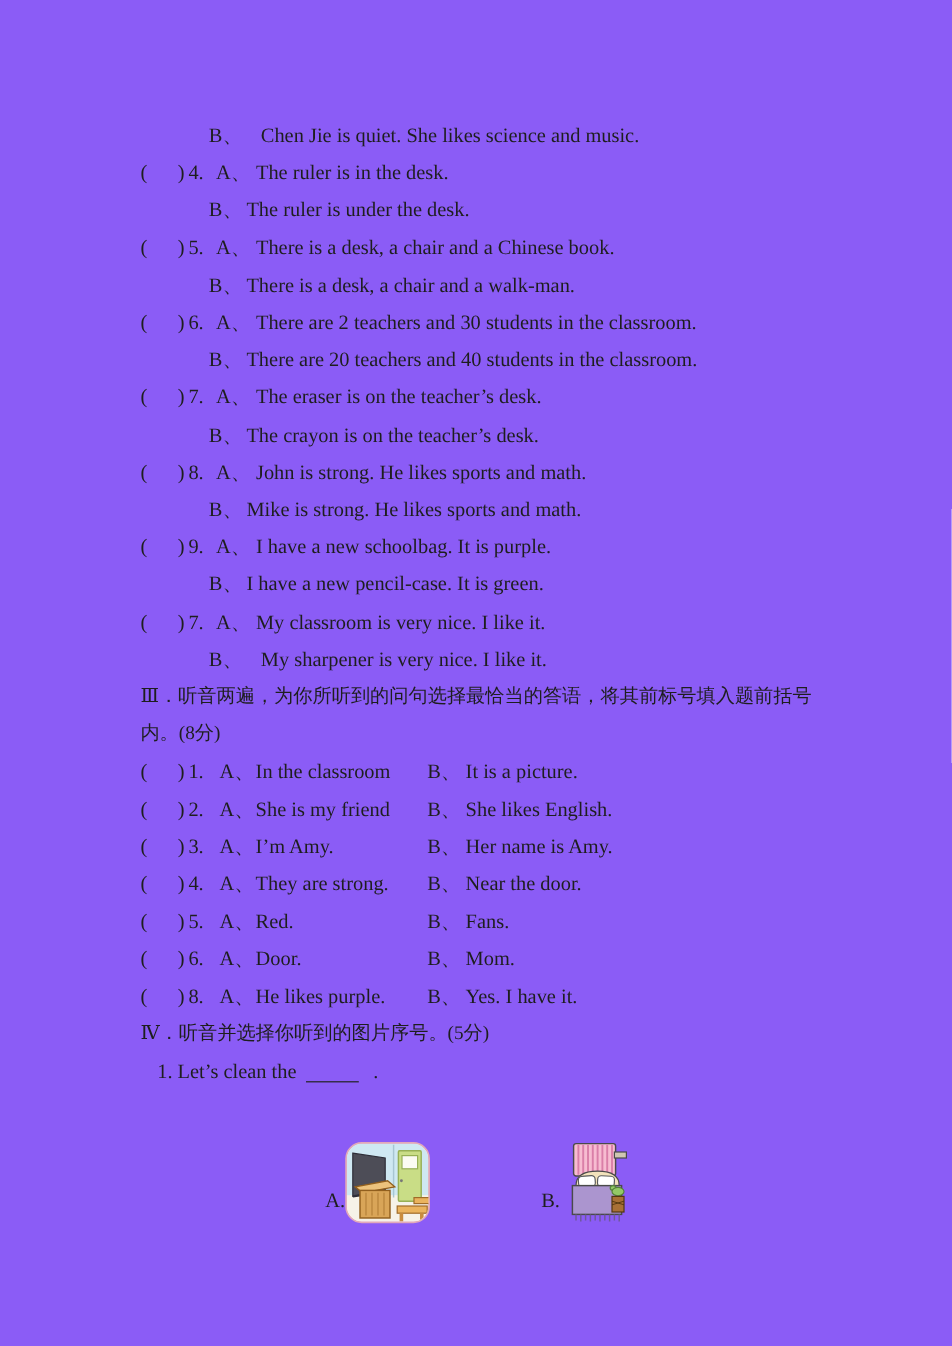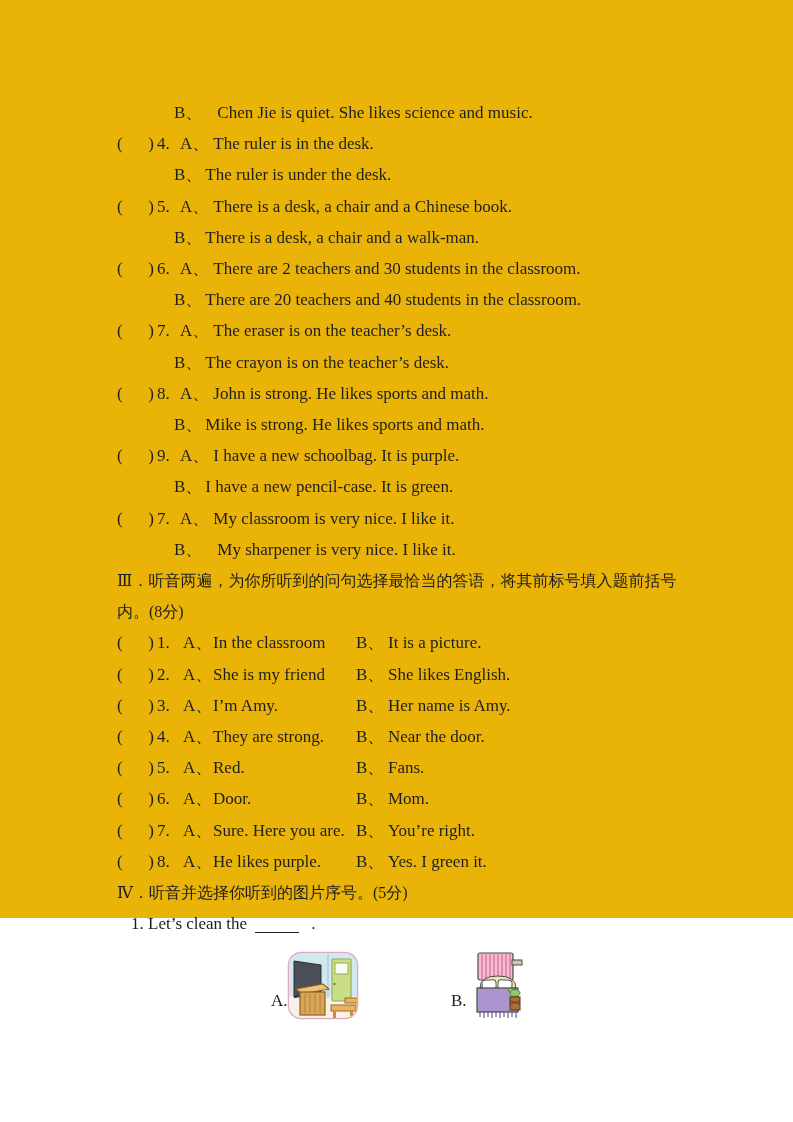--- a/index.html
+++ b/index.html
@@ -1,21 +1,21 @@
 <!DOCTYPE html>
 <html><head>
 <meta charset="utf-8">
 <style>
   html,body { margin:0; padding:0; }
   body {
     width:793px; height:1122px; background:#ffffff;
     font-family:"Liberation Serif","DejaVu Serif",serif;
     color:#1e1e1e; overflow:hidden;
   }
-  .page { position:relative; width:793px; height:918px; background:#eab308; }
+  .page { position:relative; width:793px; height:1122px; background:#8b5cf6; }
   .content {
     position:absolute; left:117px; top:97px; width:600px;
     font-size:17px; line-height:31.2px;
   }
   .line { white-space:nowrap; }
   .paren { display:inline-block; min-width:40px; white-space:pre; }
   .num   { display:inline-block; min-width:21px; margin-right:2px; }
   .albl  { margin-right:4px; }
   .b-line { margin-left:57px; }
   .blbl  { margin-right:3px; }
@@ -128,24 +128,21 @@
       <div class="line">
         <span class="c1">(      )</span><span class="c2">4.</span><span class="c3">A、</span><span class="c4">They are strong.</span><span class="c5">B、</span><span>Near the door.</span>
       </div>
       <div class="line">
         <span class="c1">(      )</span><span class="c2">5.</span><span class="c3">A、</span><span class="c4">Red.</span><span class="c5">B、</span><span>Fans.</span>
       </div>
       <div class="line">
         <span class="c1">(      )</span><span class="c2">6.</span><span class="c3">A、</span><span class="c4">Door.</span><span class="c5">B、</span><span>Mom.</span>
       </div>
       <div class="line">
-        <span class="c1">(      )</span><span class="c2">7.</span><span class="c3">A、</span><span class="c4">Sure. Here you are.</span><span class="c5">B、</span><span>You’re right.</span>
-      </div>
-      <div class="line">
-        <span class="c1">(      )</span><span class="c2">8.</span><span class="c3">A、</span><span class="c4">He likes purple.</span><span class="c5">B、</span><span>Yes. I green it.</span>
+        <span class="c1">(      )</span><span class="c2">8.</span><span class="c3">A、</span><span class="c4">He likes purple.</span><span class="c5">B、</span><span>Yes. I have it.</span>
       </div>
     </div>
 
     <div>
       <div class="line heading-zh">Ⅳ．听音并选择你听到的图片序号。(5分)</div>
       <div class="line q-line">
         <span>1. Let’s clean the</span><span class="blank"></span><span class="q-period">.</span>
       </div>
     </div>
   </div>

